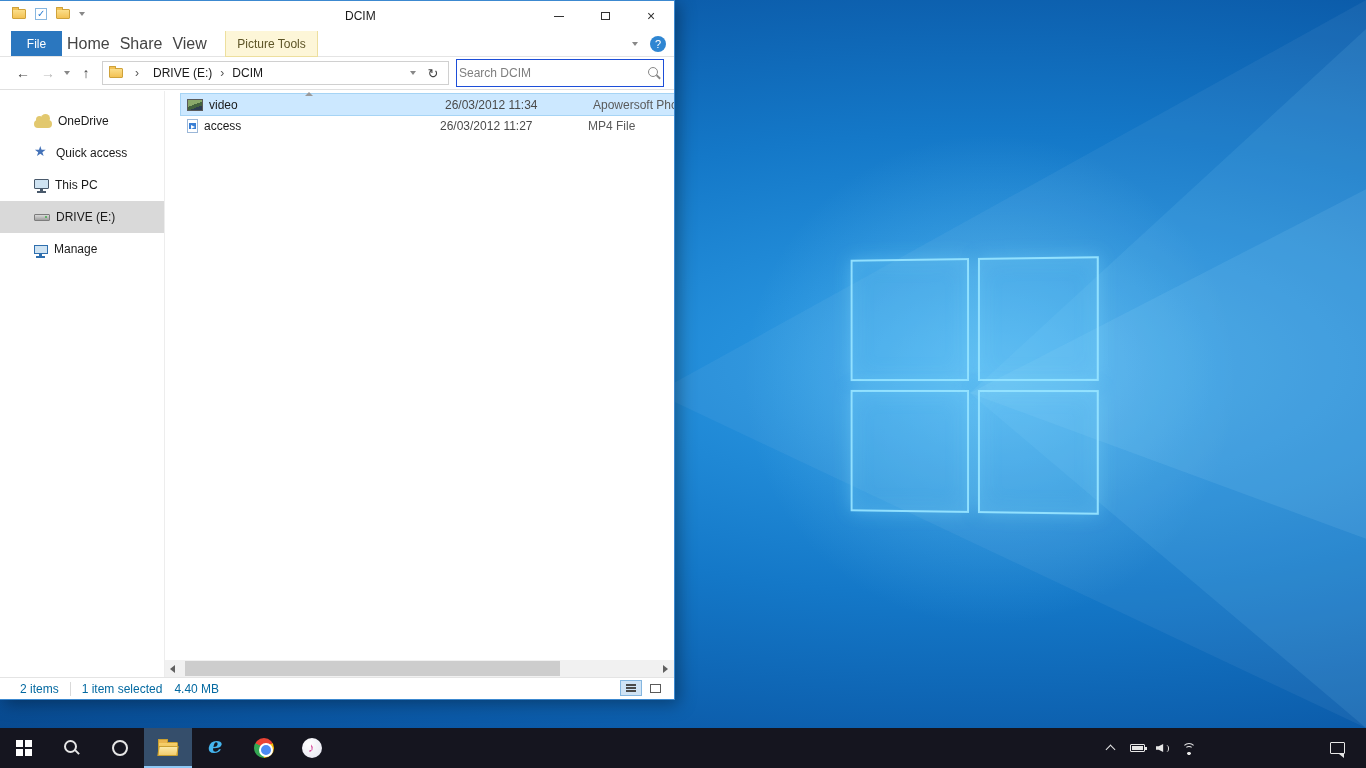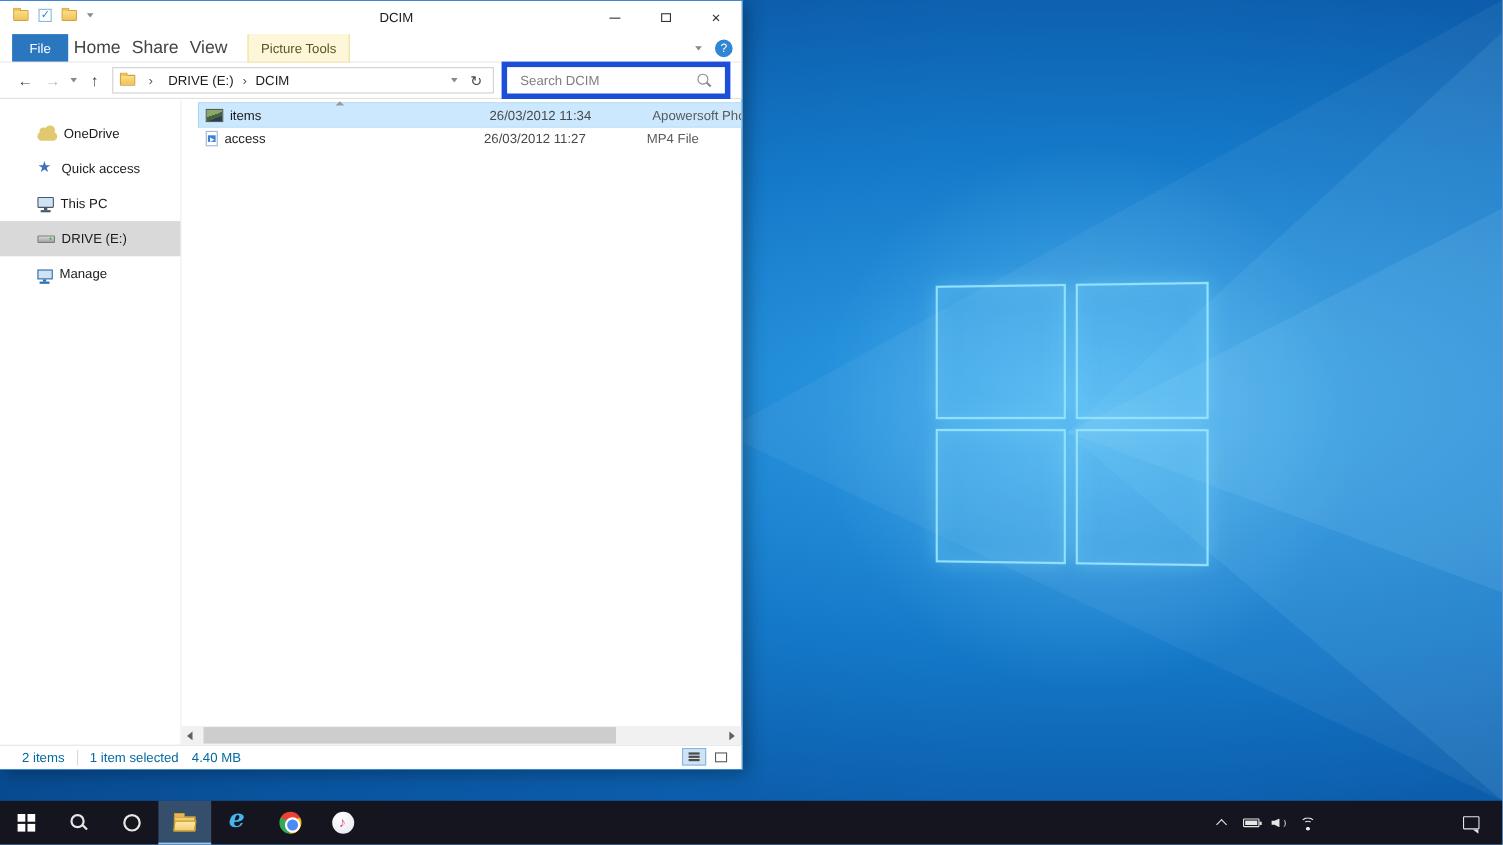--- a/index.html
+++ b/index.html
@@ -61,21 +61,21 @@
   .nav-fwd { color:#b9b9b9; }
   .nav-up { color:#444; }
   .addrbox { flex:1; height:24px; border:1px solid #d0d0d0; display:flex; align-items:center; padding:0 4px 0 6px; gap:6px; background:#fff; }
   .crumb { display:flex; align-items:center; }
   .crumb .crumb-label { color:#1a1a1a; padding:0 2px; }
   .crumb .sep { color:#555; padding:0 6px; font-size:12px; }
   .crumb .sep::before { content:"›"; }
   .crumb:last-of-type .sep { display:none; }
   .addr-spacer { flex:1; }
   .refresh-btn { border:none; background:transparent; color:#444; font-size:13px; width:22px; }
-  .searchbox { width:208px; height:34px; border:5px solid #1d4ed8; display:flex; align-items:center; padding:0 12px; background:#fff; }
+  .searchbox { width:208px; height:28px; border:1px solid #1d4ed8; display:flex; align-items:center; padding:0 2px; background:#fff; }
   .searchbox input { flex:1; border:none; outline:none; font-size:12px; color:#333; font-family:inherit; }
   .searchbox input::placeholder { color:#7e7e7e; }
   .ic-magnifier { position:relative; width:14px; height:14px; flex:none; }
   .ic-magnifier::before { content:""; position:absolute; left:1px; top:1px; width:8px; height:8px; border:1.5px solid #888; border-radius:50%; }
   .ic-magnifier::after { content:""; position:absolute; left:9px; top:10px; width:5px; height:1.5px; background:#888; transform:rotate(45deg); }
 
   
   .main { position:absolute; left:0; top:90px; right:0; bottom:22px; display:flex; }
   .sidebar { width:165px; border-right:1px solid #ededed; padding-top:14px; background:#fff; }
   .side-item { height:32px; display:flex; align-items:center; padding-left:34px; gap:6px; cursor:default; }
@@ -320,21 +320,21 @@
           </div>
         </div>
 
       <div class="filearea">
         <span class="sort-asc"></span>
 
         <div class="rows">
 
         <div class="frow selected">
               <span class="f-ic" data-icon="photo"></span>
-              <span class="cell name">items</span>
+              <span class="cell name">video</span>
               <span class="cell date">26/03/2012 11:34</span>
               <span class="cell type">Apowersoft Pho</span>
             </div>
             <div class="frow">
               <span class="f-ic" data-icon="video"></span>
               <span class="cell name">access</span>
               <span class="cell date">26/03/2012 11:27</span>
               <span class="cell type">MP4 File</span>
             </div>
           </div>

